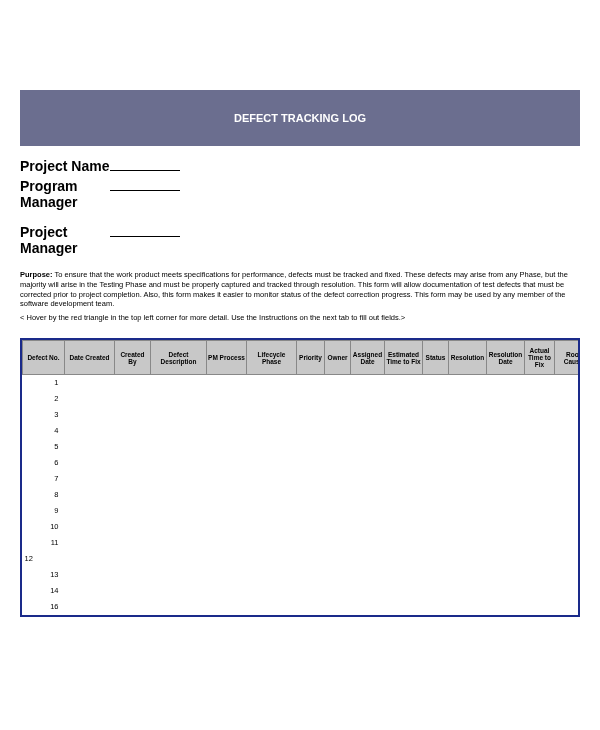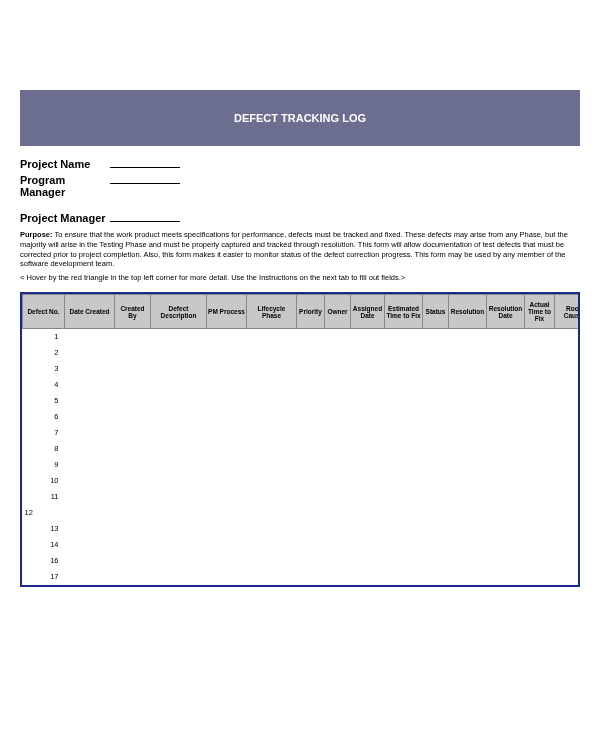--- a/index.html
+++ b/index.html
@@ -17,44 +17,44 @@
       text-align: center;
       padding: 22px;
       font-size: 11px;
       font-weight: bold;
       margin-top: 70px;
       margin-bottom: 12px;
     }
     .meta-row {
       display: flex;
       align-items: baseline;
-      font-size: 11px;
+      font-size: 14px;
       margin-bottom: 4px;
     }
     .meta-label {
       font-weight: bold;
       width: 90px;
     }
     .meta-value {
       border-bottom: 1px solid #000;
       width: 70px;
       height: 10px;
       display: inline-block;
     }
     .spacer { height: 10px; }
     .purpose {
       font-size: 7.5px;
       line-height: 1.3;
-      margin-top: 6px;
+      margin-top: 14px;
       margin-bottom: 4px;
     }
     .purpose b { font-weight: bold; }
     .note {
       font-size: 7.5px;
-      margin-bottom: 10px;
+      margin-bottom: 16px;
     }
     .table-wrap {
       border: 2px solid #1a2a8a;
       overflow-x: hidden;
     }
     table {
       border-collapse: collapse;
       width: 100%;
       table-layout: fixed;
     }
@@ -403,32 +403,15 @@
           <td></td>
           <td></td>
           <td></td>
           <td></td>
           <td></td>
           <td></td>
           <td></td>
           <td></td>
           <td></td>
         </tr>
-        <tr>
-          <td style="text-align: right; padding-right: 6px;">17</td>
-          <td></td>
-          <td></td>
-          <td></td>
-          <td></td>
-          <td></td>
-          <td></td>
-          <td></td>
-          <td></td>
-          <td></td>
-          <td></td>
-          <td></td>
-          <td></td>
-          <td></td>
-          <td></td>
-        </tr>
       </tbody>
   </table>
 </div>
 
 </body></html>

